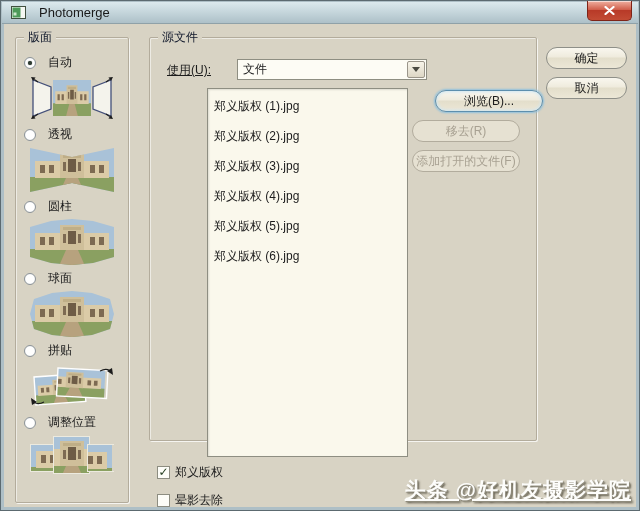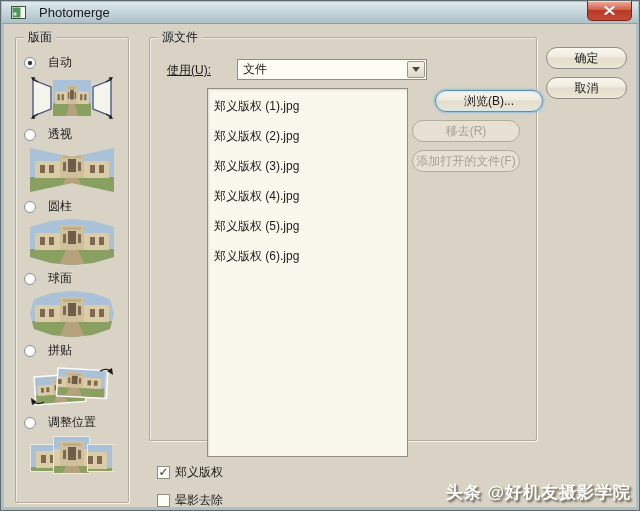--- a/index.html
+++ b/index.html
@@ -106,23 +106,24 @@
     font-size:12px; line-height:11px; color:#233d1e; font-weight:bold; flex:0 0 auto;
   }
 
   
   .dlg-btns { position:absolute; left:545px; top:46px; width:81px; }
   .dlg-btns .btn { height:22px; margin-bottom:8px; }
 
   
   .watermark {
     position:absolute; right:8px; bottom:6px;
-    font-size:17px; font-weight:bold; color:#fdfdfb; letter-spacing:1px;
+    font-size:21px; font-weight:bold; color:#fdfdfb; letter-spacing:1px;
     text-shadow:1px 1px 0 #8f8b7c, 2px 2px 2px rgba(80,75,60,.85);
     pointer-events:none;
+    text-decoration:underline;
   }
 </style>
 </head>
 <body>
 
 <div class="window">
 
   <div class="titlebar">
     <svg class="title-icon" viewBox="0 0 15 13">
       <rect x="0.5" y="0.5" width="14" height="12" fill="#f5f7f2" stroke="#41503f"></rect>

